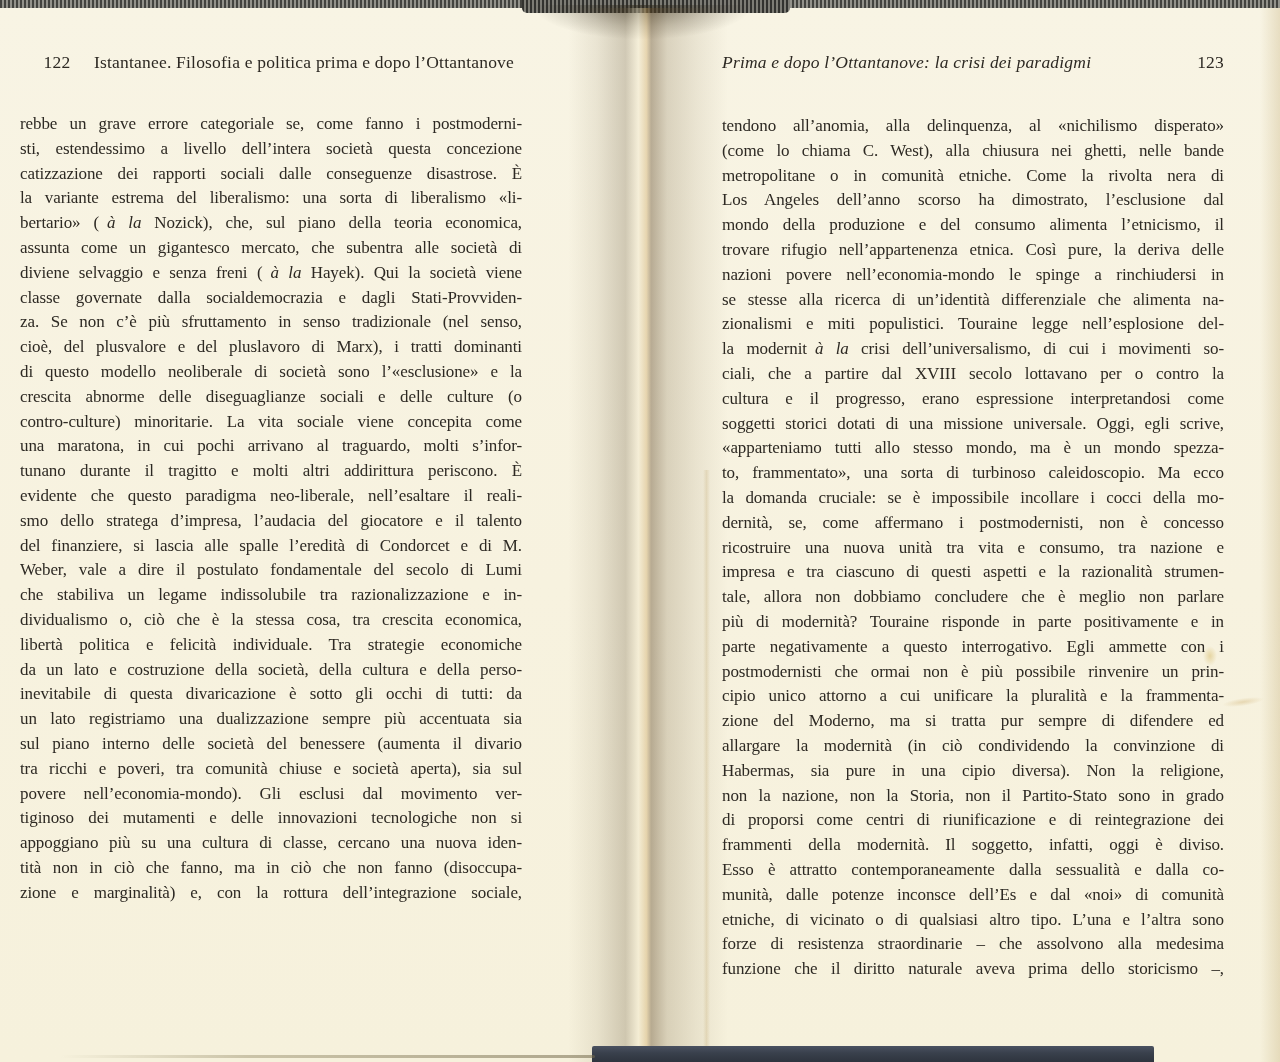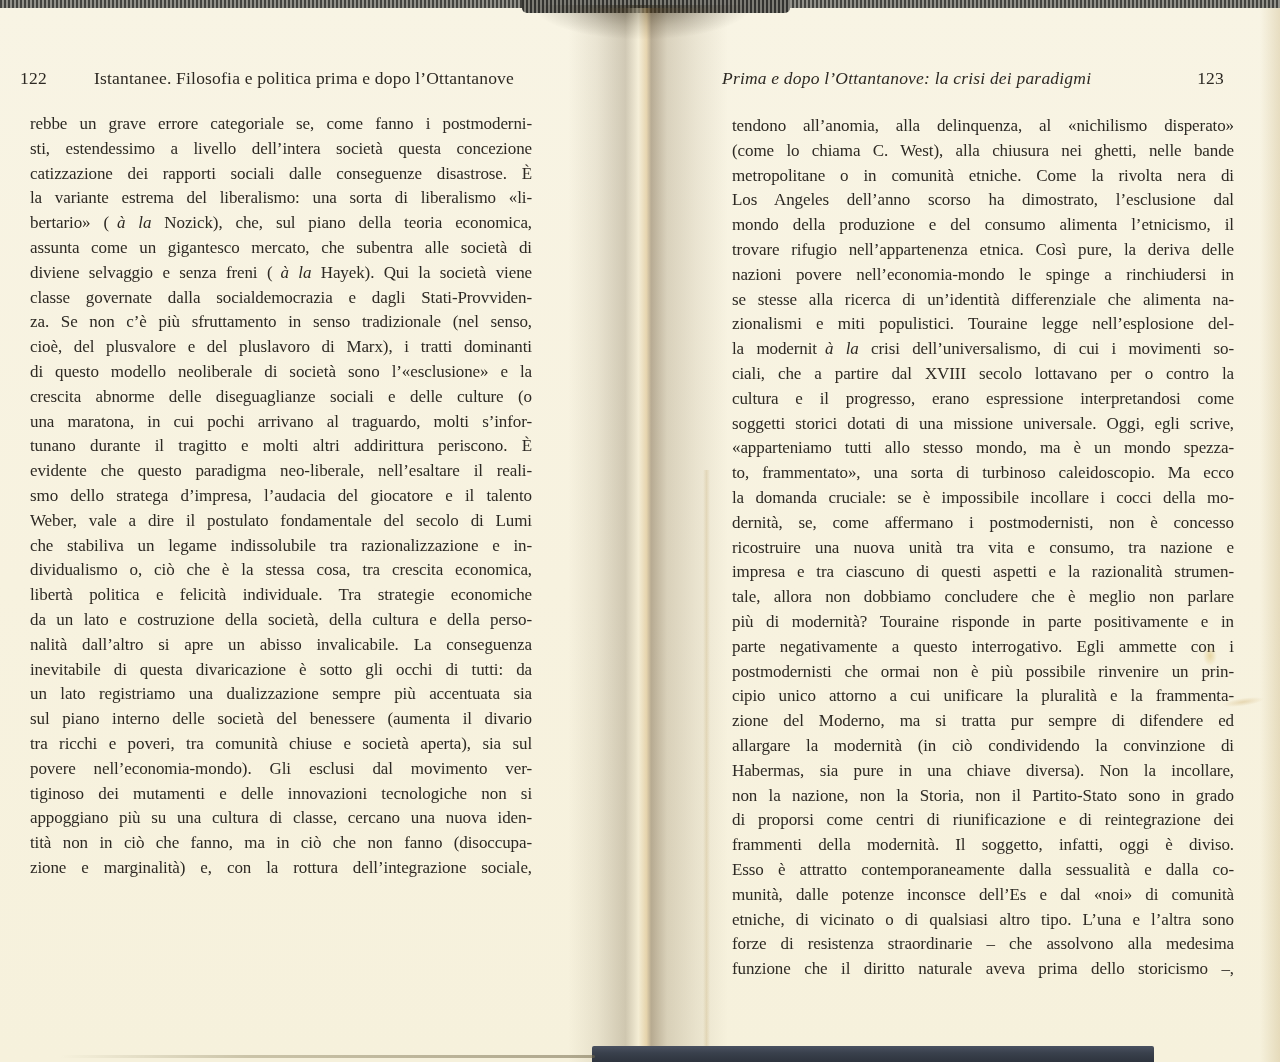--- a/index.html
+++ b/index.html
@@ -62,28 +62,28 @@
   .scratch {
     position:absolute; left:1222px; top:698px; width:42px; height:8px;
     background: radial-gradient(ellipse, rgba(200,165,95,0.35) 0%, rgba(200,165,95,0) 70%);
     transform: rotate(-8deg);
   }
   
   .page-content { position:absolute; top:0; width:502px; height:1062px; }
   .page-left-content  { left:20px; }
   .page-right-content { left:722px; }
   .running-head {
-    position:absolute; top:68px; left:0; width:100%;
+    position:absolute; top:52px; left:0; width:100%;
     display:flex; align-items:baseline;
-    font-size:17.5px; letter-spacing:0.2px; white-space:nowrap;
+    font-size:17.5px; letter-spacing:0.2px; white-space:nowrap;text-align:center;
   }
   .page-left-content .running-head .pagenum { width:74px; }
   .page-right-content .running-head { justify-content:space-between; }
   .page-right-content .running-head .running-title { font-style:italic; }
-  .body-text { position:absolute; top:112px; left:10px; width:502px; }
+  .body-text { position:absolute; top:112px; left:0; width:502px; }
   .page-right-content .body-text { top:114px; }
   .line {
     height:24.8px; line-height:24.8px; overflow:hidden;
     font-size:17px; letter-spacing:-0.1px;
     text-align:justify; text-align-last:justify;
   }
   .line::after { content:""; display:inline-block; width:100%; height:0; }
   .line i { font-style:italic;margin-left:8px; }
 </style>
 </head>
@@ -106,30 +106,31 @@
         <div class="line">catizzazione dei rapporti sociali dalle conseguenze disastrose. È</div>
         <div class="line">la variante estrema del liberalismo: una sorta di liberalismo «li-</div>
         <div class="line">bertario» (<i>à la</i> Nozick), che, sul piano della teoria economica,</div>
         <div class="line">assunta come un gigantesco mercato, che subentra alle società di</div>
         <div class="line">diviene selvaggio e senza freni (<i>à la</i> Hayek). Qui la società viene</div>
         <div class="line">classe governate dalla socialdemocrazia e dagli Stati-Provviden-</div>
         <div class="line">za. Se non c’è più sfruttamento in senso tradizionale (nel senso,</div>
         <div class="line">cioè, del plusvalore e del pluslavoro di Marx), i tratti dominanti</div>
         <div class="line">di questo modello neoliberale di società sono l’«esclusione» e la</div>
         <div class="line">crescita abnorme delle diseguaglianze sociali e delle culture (o</div>
+        <div class="line">contro-culture) minoritarie. La vita sociale viene concepita come</div>
         <div class="line">una maratona, in cui pochi arrivano al traguardo, molti s’infor-</div>
         <div class="line">tunano durante il tragitto e molti altri addirittura periscono. È</div>
         <div class="line">evidente che questo paradigma neo-liberale, nell’esaltare il reali-</div>
         <div class="line">smo dello stratega d’impresa, l’audacia del giocatore e il talento</div>
+        <div class="line">del finanziere, si lascia alle spalle l’eredità di Condorcet e di M.</div>
         <div class="line">Weber, vale a dire il postulato fondamentale del secolo di Lumi</div>
         <div class="line">che stabiliva un legame indissolubile tra razionalizzazione e in-</div>
         <div class="line">dividualismo o, ciò che è la stessa cosa, tra crescita economica,</div>
         <div class="line">libertà politica e felicità individuale. Tra strategie economiche</div>
         <div class="line">da un lato e costruzione della società, della cultura e della perso-</div>
-        <div class="line">nalità dall’altro si apre un abisso invalicabile. La conseguenza</div>
         <div class="line">inevitabile di questa divaricazione è sotto gli occhi di tutti: da</div>
         <div class="line">un lato registriamo una dualizzazione sempre più accentuata sia</div>
         <div class="line">sul piano interno delle società del benessere (aumenta il divario</div>
         <div class="line">tra ricchi e poveri, tra comunità chiuse e società aperta), sia sul</div>
         <div class="line">povere nell’economia-mondo). Gli esclusi dal movimento ver-</div>
         <div class="line">tiginoso dei mutamenti e delle innovazioni tecnologiche non si</div>
         <div class="line">appoggiano più su una cultura di classe, cercano una nuova iden-</div>
         <div class="line">tità non in ciò che fanno, ma in ciò che non fanno (disoccupa-</div>
         <div class="line">zione e marginalità) e, con la rottura dell’integrazione sociale,</div>
       </div>
@@ -160,21 +161,21 @@
         <div class="line">dernità, se, come affermano i postmodernisti, non è concesso</div>
         <div class="line">ricostruire una nuova unità tra vita e consumo, tra nazione e</div>
         <div class="line">impresa e tra ciascuno di questi aspetti e la razionalità strumen-</div>
         <div class="line">tale, allora non dobbiamo concludere che è meglio non parlare</div>
         <div class="line">più di modernità? Touraine risponde in parte positivamente e in</div>
         <div class="line">parte negativamente a questo interrogativo. Egli ammette con i</div>
         <div class="line">postmodernisti che ormai non è più possibile rinvenire un prin-</div>
         <div class="line">cipio unico attorno a cui unificare la pluralità e la frammenta-</div>
         <div class="line">zione del Moderno, ma si tratta pur sempre di difendere ed</div>
         <div class="line">allargare la modernità (in ciò condividendo la convinzione di</div>
-        <div class="line">Habermas, sia pure in una chiave diversa). Non la incollare,</div>
+        <div class="line">Habermas, sia pure in una cipio diversa). Non la religione,</div>
         <div class="line">non la nazione, non la Storia, non il Partito-Stato sono in grado</div>
         <div class="line">di proporsi come centri di riunificazione e di reintegrazione dei</div>
         <div class="line">frammenti della modernità. Il soggetto, infatti, oggi è diviso.</div>
         <div class="line">Esso è attratto contemporaneamente dalla sessualità e dalla co-</div>
         <div class="line">munità, dalle potenze inconsce dell’Es e dal «noi» di comunità</div>
         <div class="line">etniche, di vicinato o di qualsiasi altro tipo. L’una e l’altra sono</div>
         <div class="line">forze di resistenza straordinarie – che assolvono alla medesima</div>
         <div class="line">funzione che il diritto naturale aveva prima dello storicismo –,</div>
       </div>
   </section>

